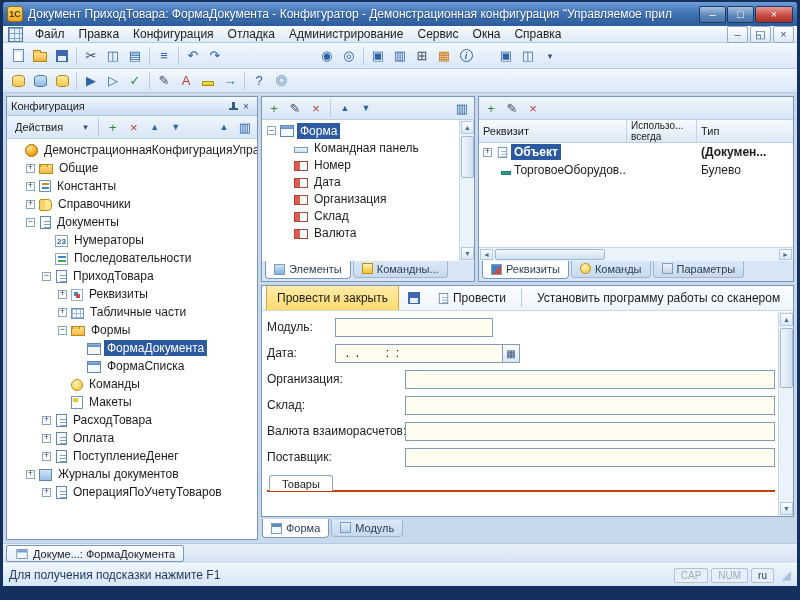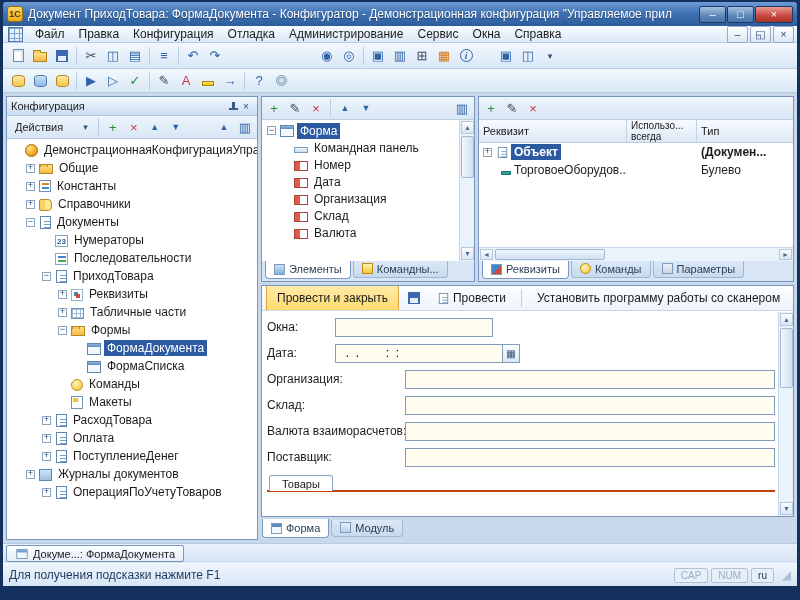--- a/index.html
+++ b/index.html
@@ -605,21 +605,21 @@
               <span class="ico i-doc" style="margin-right:0;transform:scale(.85)"></span>
               <span>Провести</span>
             </div>
           <div class="sep"></div>
           <div class="btn-flat">Установить программу работы со сканером</div>
 
         </div>
 
         <div class="fields">
           <div class="frow">
-            <span class="flabel w68">Окна:</span>
+            <span class="flabel w68">Модуль:</span>
             <input class="finput" style="width: 158px;">
           </div>
           <div class="frow">
             <span class="flabel w68">Дата:</span>
             <input class="finput" style="width: 168px;" value="  .  .        :  :">
             <span class="calbtn">▦</span>
           </div>
           <div class="frow">
             <span class="flabel w138">Организация:</span>
             <input class="finput grow" style="">

